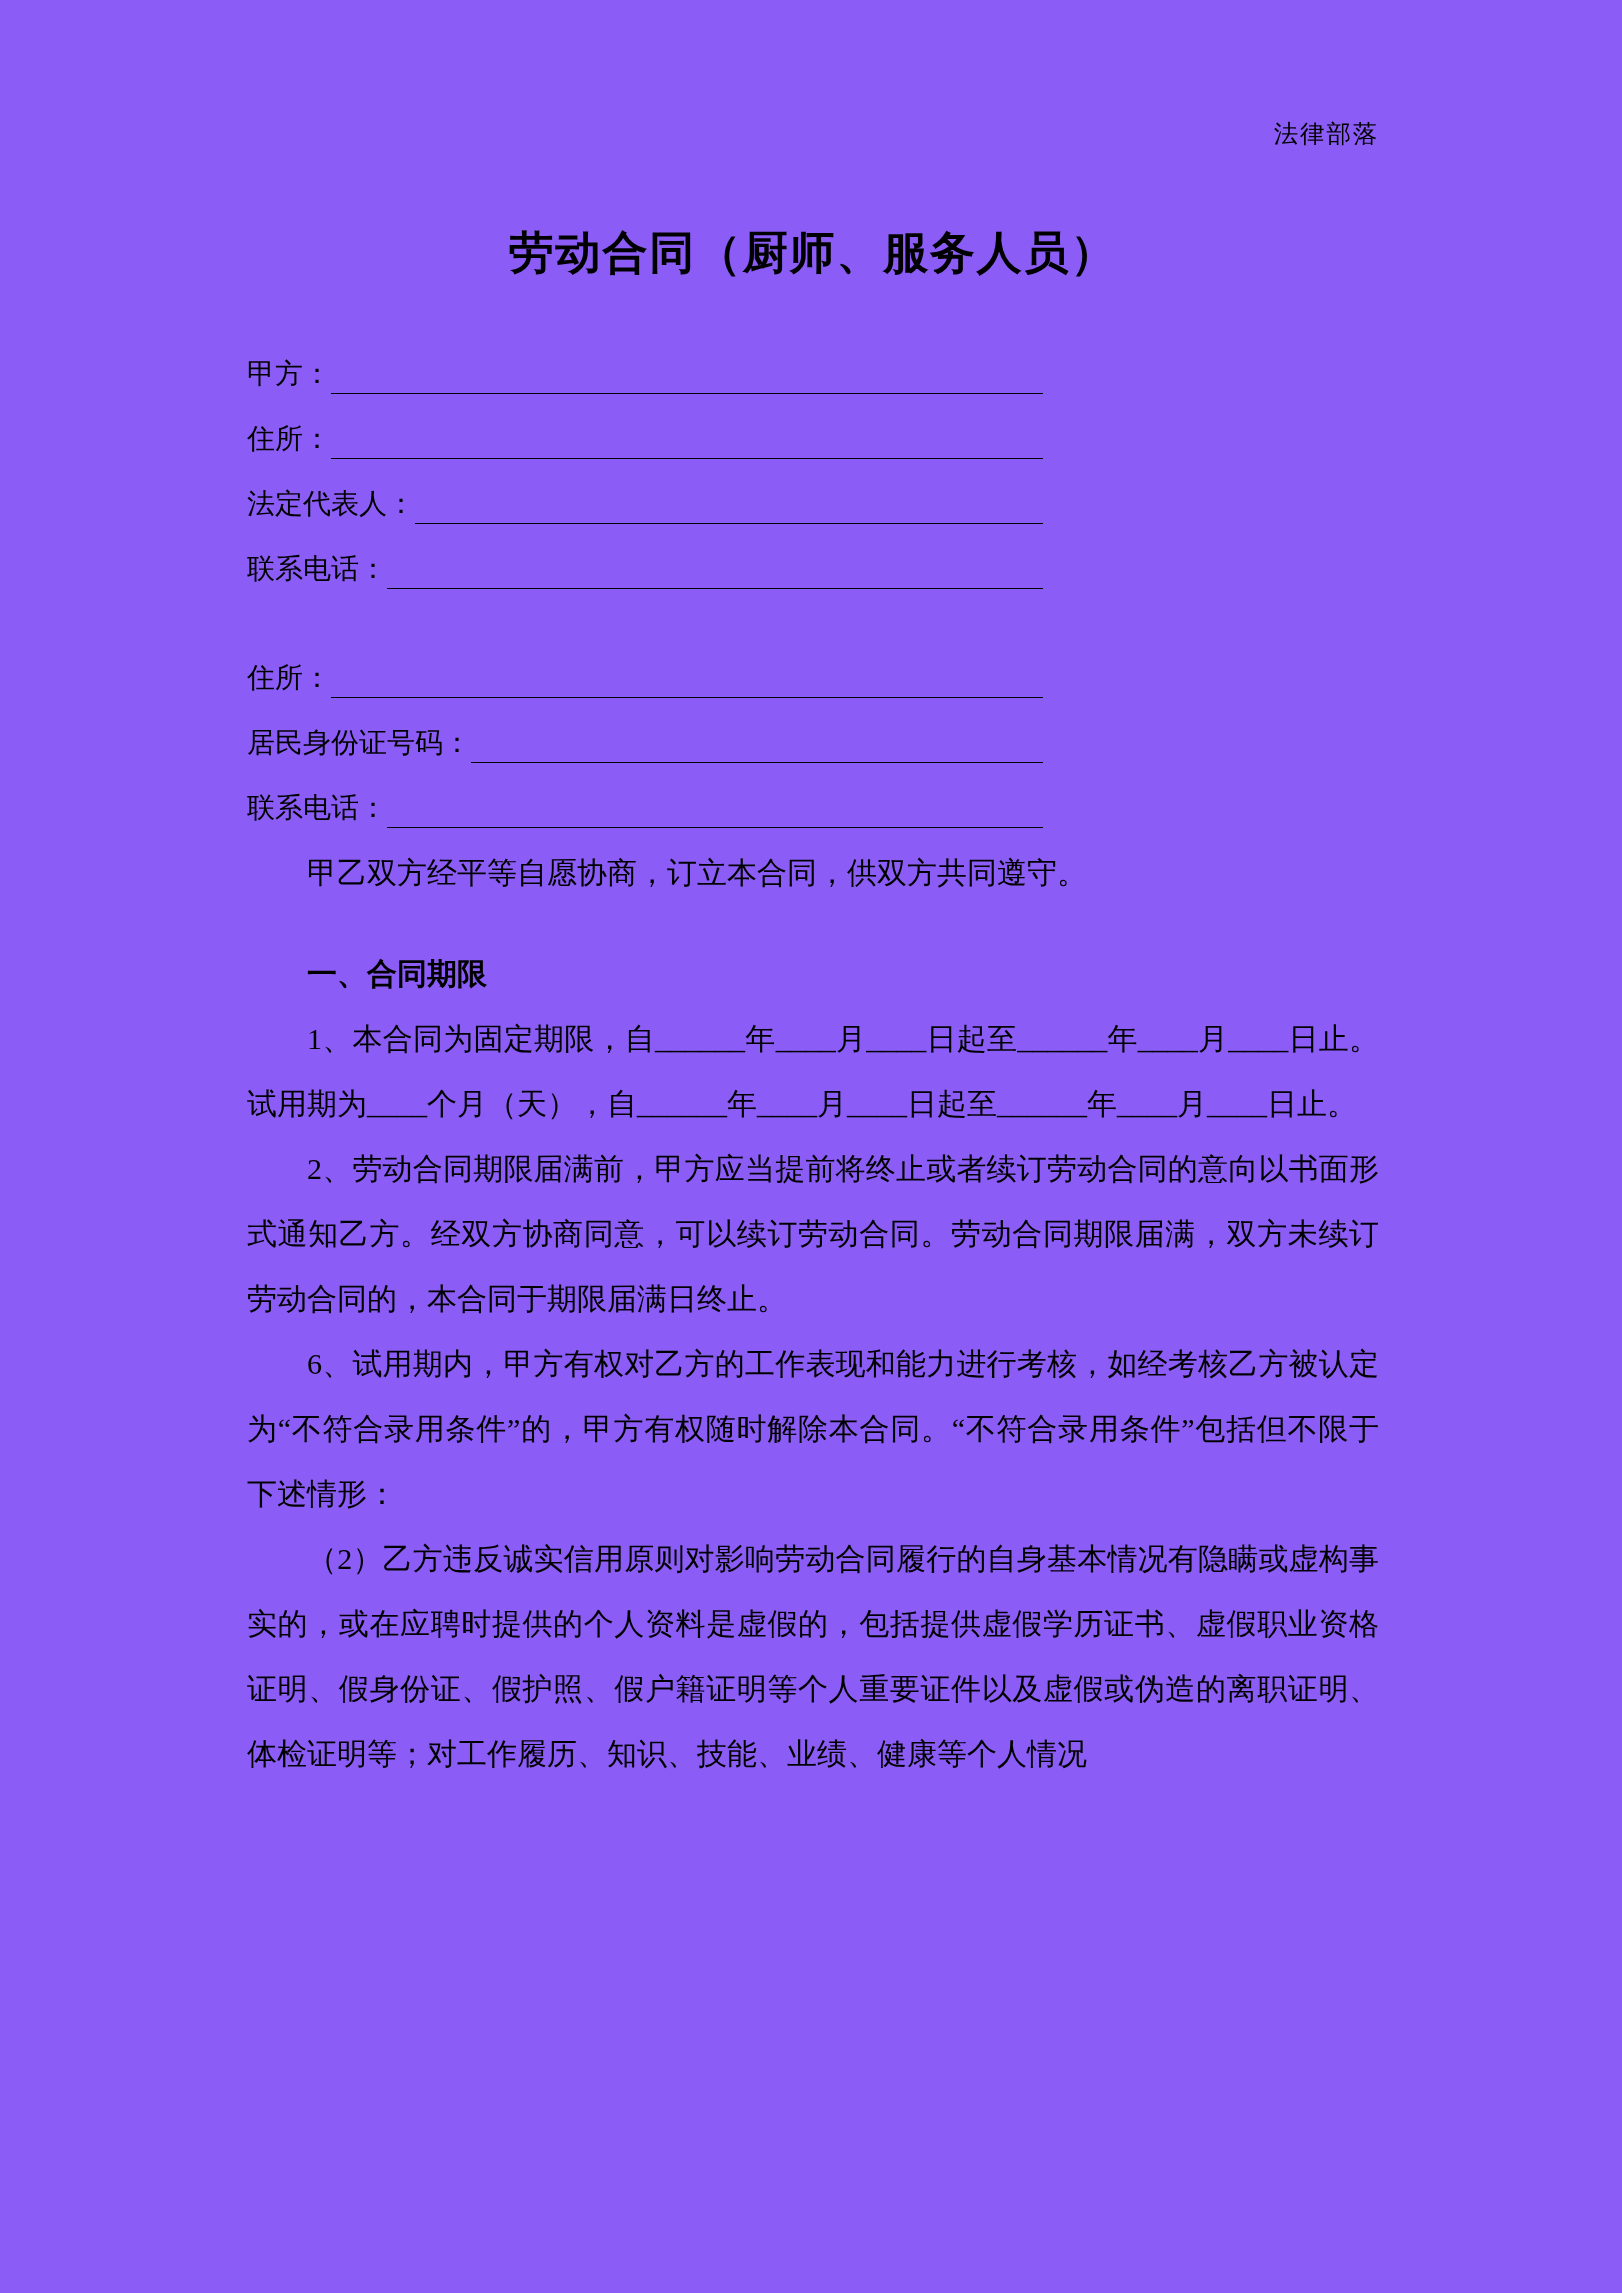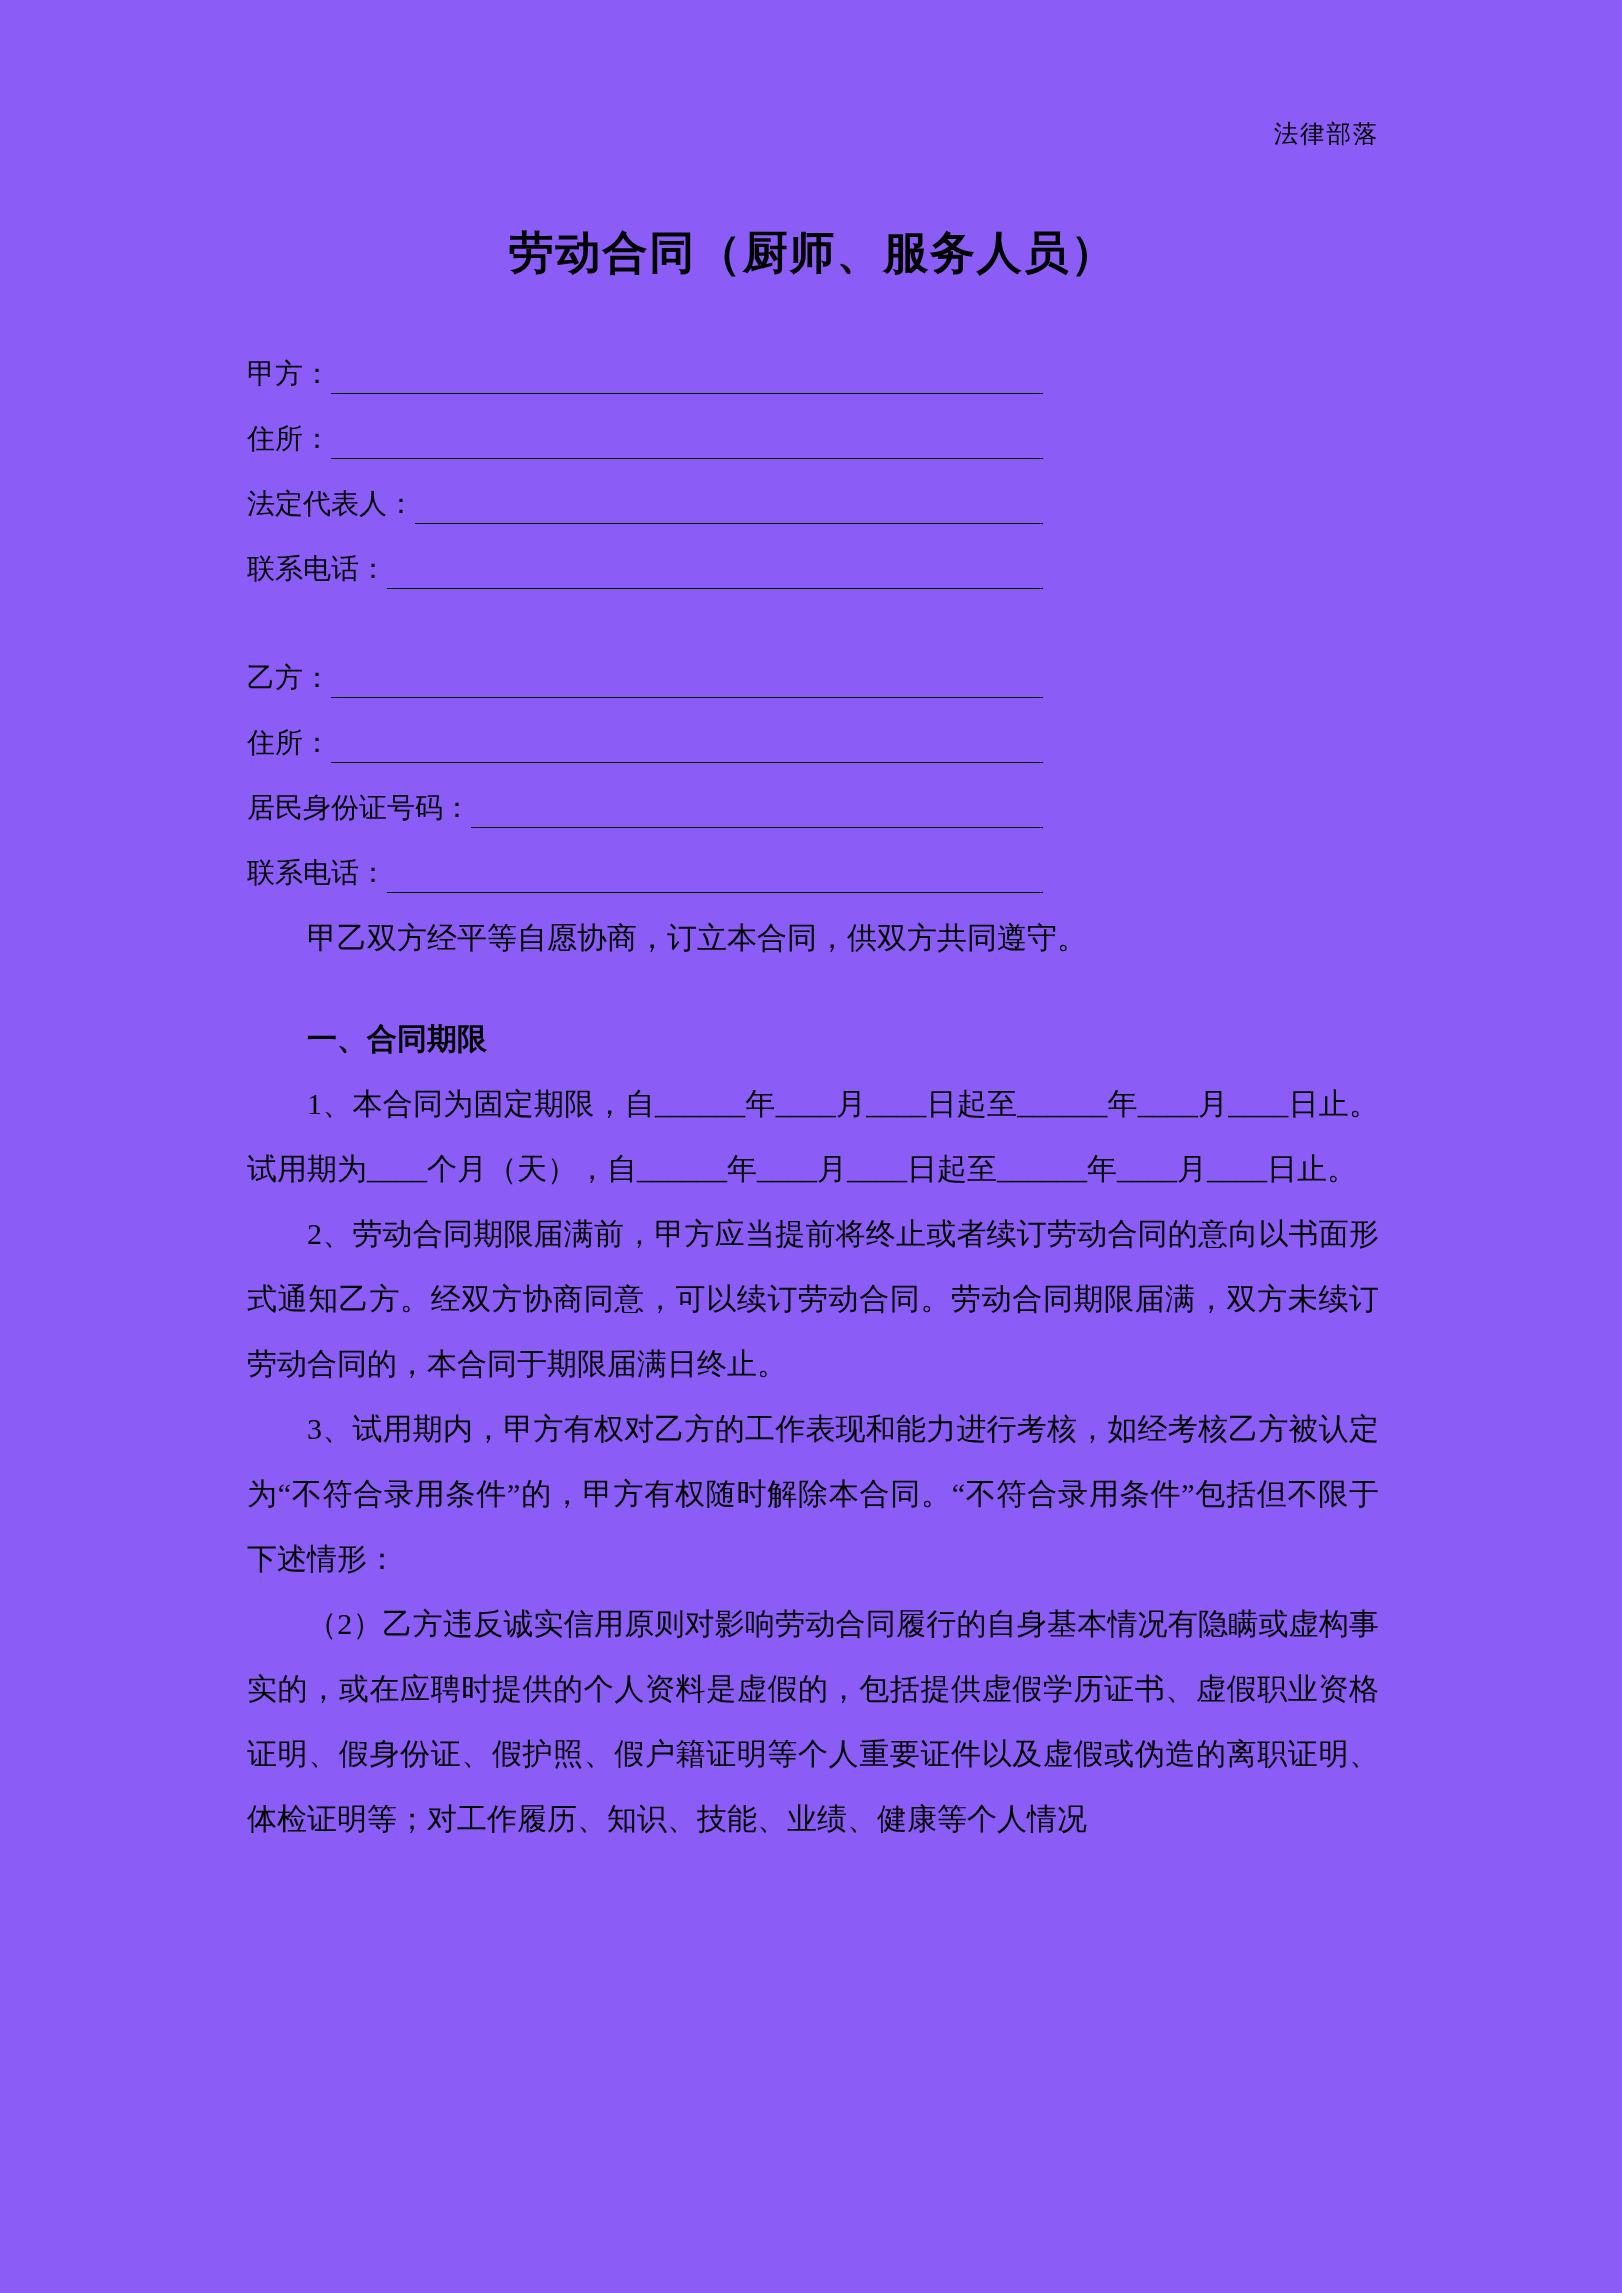--- a/index.html
+++ b/index.html
@@ -95,40 +95,36 @@
       <span class="blank"></span>
     </div>
     <div class="form-row">
       <span class="label">联系电话：</span>
       <span class="blank"></span>
     </div>
   </div>
 
   <div class="form-group">
     <div class="form-row">
-      <span class="label">乙方：</span>
-      <span class="blank"></span>
-    </div>
-    <div class="form-row">
       <span class="label">住所：</span>
       <span class="blank"></span>
     </div>
     <div class="form-row">
       <span class="label">居民身份证号码：</span>
       <span class="blank"></span>
     </div>
     <div class="form-row">
       <span class="label">联系电话：</span>
       <span class="blank"></span>
     </div>
   </div>
 
   <p class="intro">甲乙双方经平等自愿协商，订立本合同，供双方共同遵守。</p>
 
   <h2 class="section-heading">一、合同期限</h2>
 
   <p class="para">1、本合同为固定期限，自______年____月____日起至______年____月____日止。试用期为____个月（天），自______年____月____日起至______年____月____日止。</p>
   <p class="para">2、劳动合同期限届满前，甲方应当提前将终止或者续订劳动合同的意向以书面形式通知乙方。经双方协商同意，可以续订劳动合同。劳动合同期限届满，双方未续订劳动合同的，本合同于期限届满日终止。</p>
-  <p class="para">3、试用期内，甲方有权对乙方的工作表现和能力进行考核，如经考核乙方被认定为“不符合录用条件”的，甲方有权随时解除本合同。“不符合录用条件”包括但不限于下述情形：</p>
+  <p class="para">6、试用期内，甲方有权对乙方的工作表现和能力进行考核，如经考核乙方被认定为“不符合录用条件”的，甲方有权随时解除本合同。“不符合录用条件”包括但不限于下述情形：</p>
   <p class="para">（2）乙方违反诚实信用原则对影响劳动合同履行的自身基本情况有隐瞒或虚构事实的，或在应聘时提供的个人资料是虚假的，包括提供虚假学历证书、虚假职业资格证明、假身份证、假护照、假户籍证明等个人重要证件以及虚假或伪造的离职证明、体检证明等；对工作履历、知识、技能、业绩、健康等个人情况</p>
 
 </div>
 
 
 </body></html>

